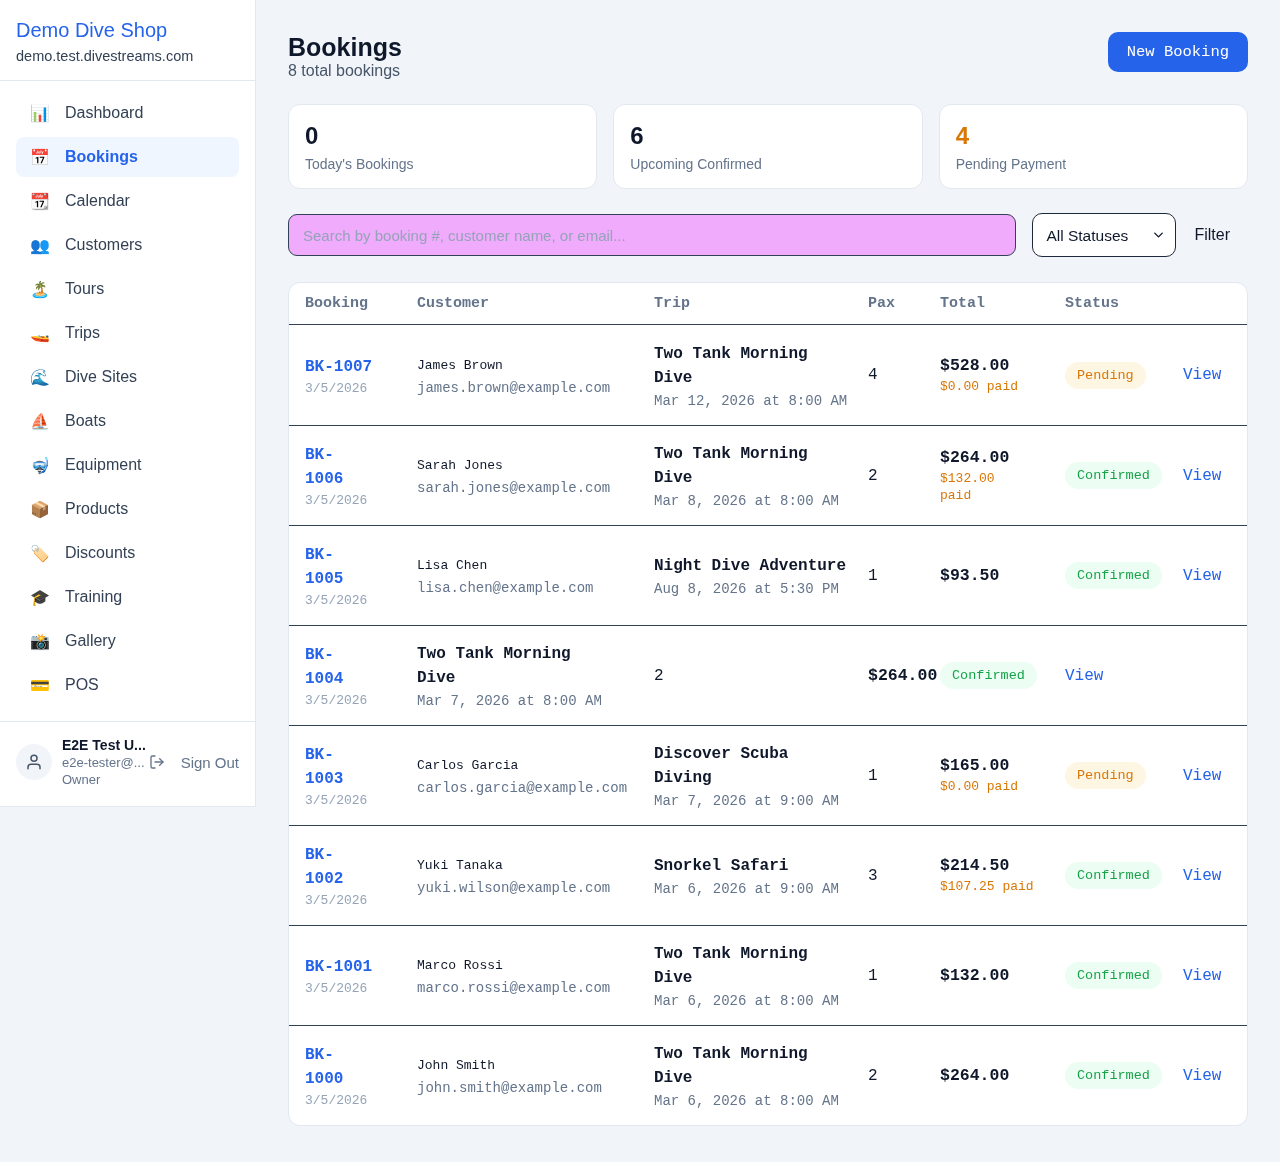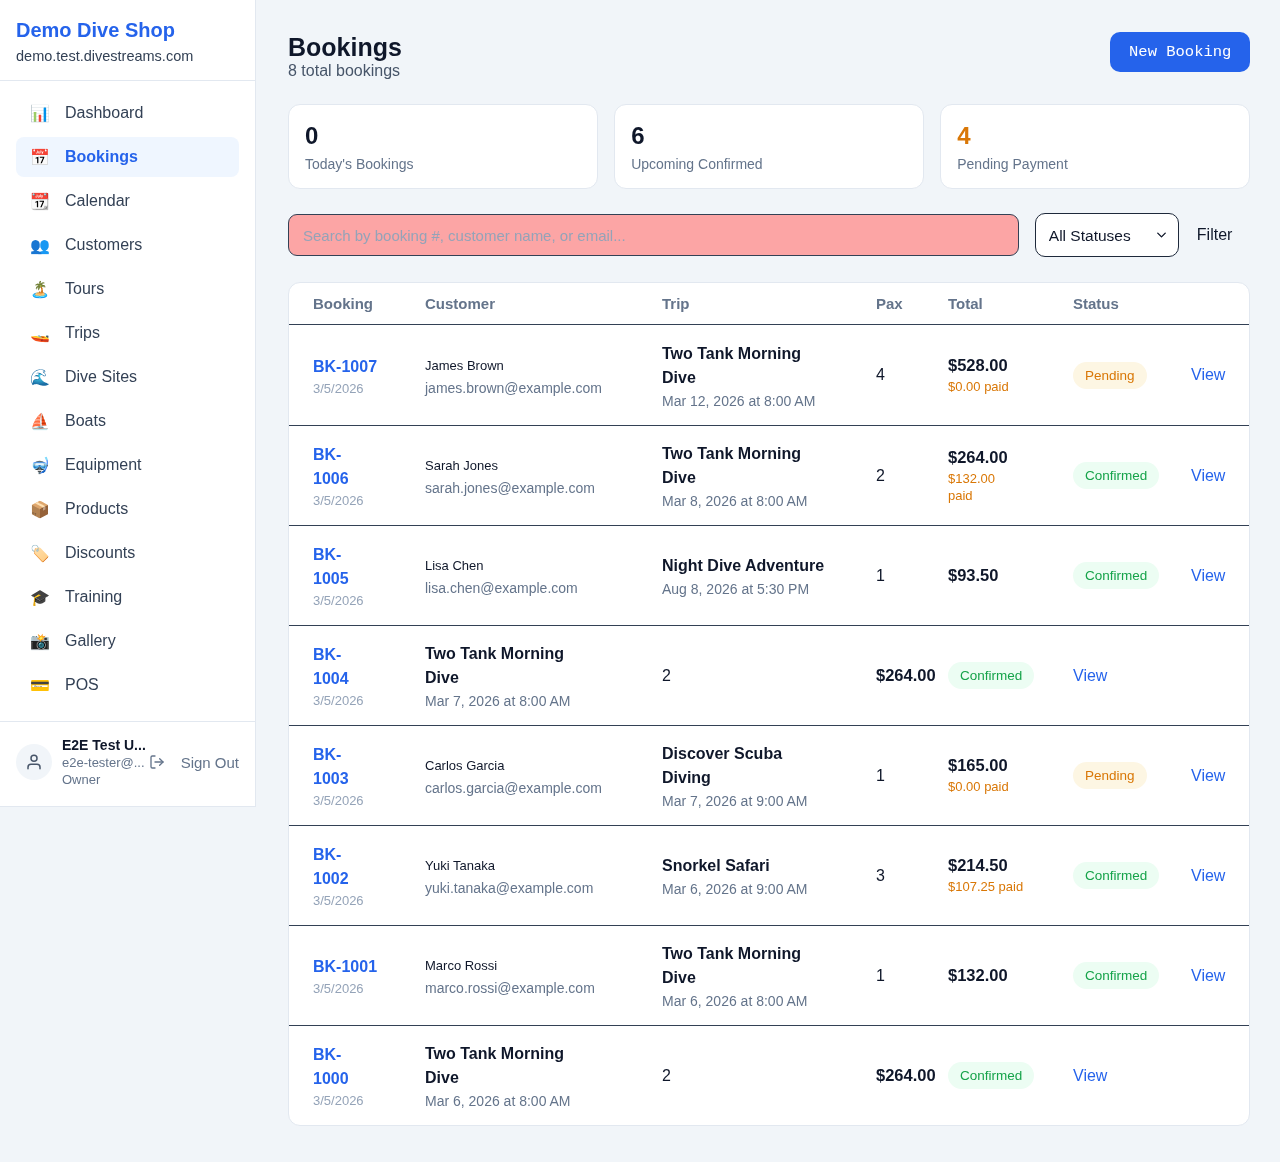--- a/index.html
+++ b/index.html
@@ -17,21 +17,21 @@
     display:flex;
     align-items:flex-start;
   }
   
   .sidebar{
     width:256px;flex:0 0 256px;background:#fff;
     border-right:1px solid var(--line);border-bottom:1px solid var(--line);
     padding-bottom:4px;
   }
   .sidebar-header{padding:18px 16px 16px;border-bottom:1px solid var(--line);}
-  .shop-name{color:var(--accent);font-size:20px;font-weight:700;line-height:24px;}
+  .shop-name{color:var(--accent);font-size:20px;font-weight:400;line-height:24px;}
   .shop-domain{margin-top:6px;font-size:14.5px;color:var(--slate);}
   .nav{padding:12px 16px 6px;}
   .nav-item{
     display:flex;align-items:center;gap:15px;
     height:40px;padding:0 14px;margin-bottom:4px;border-radius:8px;
     font-size:16px;color:var(--slate);cursor:pointer;
   }
   .nav-item.active{background:#eff6ff;color:var(--accent);font-weight:600;}
   .nav-icon{width:20px;font-size:16px;text-align:center;flex:0 0 20px;}
   .sidebar-footer{
@@ -65,21 +65,21 @@
     flex:1;background:#fff;border:1px solid var(--line);border-radius:12px;
     padding:16px;
   }
   .stat-value{font-size:24px;font-weight:700;line-height:30px;color:var(--dark);}
   .stat-value.highlight{color:var(--orange);}
   .stat-label{margin-top:5px;font-size:14px;color:var(--gray);}
   .filter-row{display:flex;align-items:center;gap:16px;margin-top:24px;}
   .search-input{
     flex:1;height:42px;border:1.5px solid var(--slate);border-radius:9px;
     padding:0 14px;font-family:inherit;font-size:15px;color:var(--dark);
-    background:#fca5a5;outline:none;
+    background:#f0abfc;outline:none;
   }
   .search-input::placeholder{color:var(--light-gray);}
   .select-wrap{position:relative;width:144px;flex:0 0 144px;}
   .status-select{
     width:100%;height:44px;border:1.5px solid #1e293b;border-radius:10px;
     background:#fff;font-family:inherit;font-size:15.5px;color:var(--dark);
     padding:0 30px 0 13px;appearance:none;-webkit-appearance:none;cursor:pointer;
   }
   .select-chevron{
     position:absolute;right:10px;top:50%;transform:translateY(-50%);
@@ -87,21 +87,21 @@
   }
   .filter-label{font-size:16px;color:var(--dark);padding:0 18px 0 2px;cursor:pointer;}
   
   .table-card{
     margin-top:25px;background:#fff;border:1px solid var(--line);
     border-radius:12px;overflow:hidden;
   }
   .tgrid{
     display:grid;
     grid-template-columns:112px 237px 214px 72px 125px 118px 1fr;
-    padding:0 24px;align-items:center;
+    padding:0 16px;align-items:center;font-family:Liberation Mono, monospace;
   }
   .thead{height:42px;border-bottom:1px solid var(--row-line);}
   .th{font-size:15px;font-weight:600;color:var(--gray);}
   .trow{min-height:100px;padding-top:14px;padding-bottom:14px;}
   .trow + .trow{border-top:1px solid var(--row-line);}
   .bid{
     color:var(--accent);font-weight:700;font-size:16px;line-height:24px;
     white-space:pre-line;text-decoration:none;cursor:pointer;display:inline-block;
   }
   .bdate{margin-top:2px;font-size:13px;color:var(--light-gray);}
@@ -408,21 +408,21 @@
     </div>
 
     <div class="tgrid trow">
       <div>
         <a class="bid">BK-
 1002</a>
         <div class="bdate">3/5/2026</div>
       </div>
       <div>
         <div class="cname">Yuki Tanaka</div>
-        <div class="cemail">yuki.tanaka@example.com</div>
+        <div class="cemail">yuki.wilson@example.com</div>
       </div>
       <div>
         <div class="tname">Snorkel Safari</div>
         <div class="tdate">Mar 6, 2026 at 9:00 AM</div>
       </div>
       <div class="pax">3</div>
       <div>
         <div class="amount">$214.50</div>
         <div class="paid">$107.25 paid</div>
       </div>
@@ -461,20 +461,24 @@
       </div>
     </div>
 
     <div class="tgrid trow">
       <div>
         <a class="bid">BK-
 1000</a>
         <div class="bdate">3/5/2026</div>
       </div>
       <div>
+        <div class="cname">John Smith</div>
+        <div class="cemail">john.smith@example.com</div>
+      </div>
+      <div>
         <div class="tname">Two Tank Morning
 Dive</div>
         <div class="tdate">Mar 6, 2026 at 8:00 AM</div>
       </div>
       <div class="pax">2</div>
       <div>
         <div class="amount">$264.00</div>
 
       </div>
       <div>

